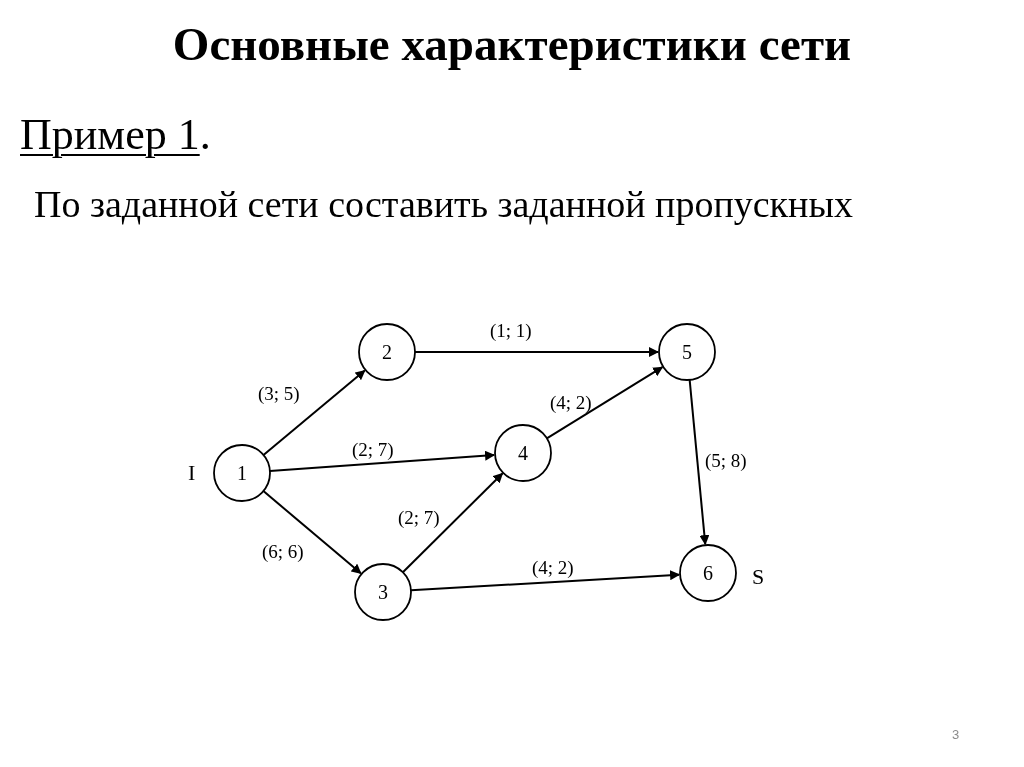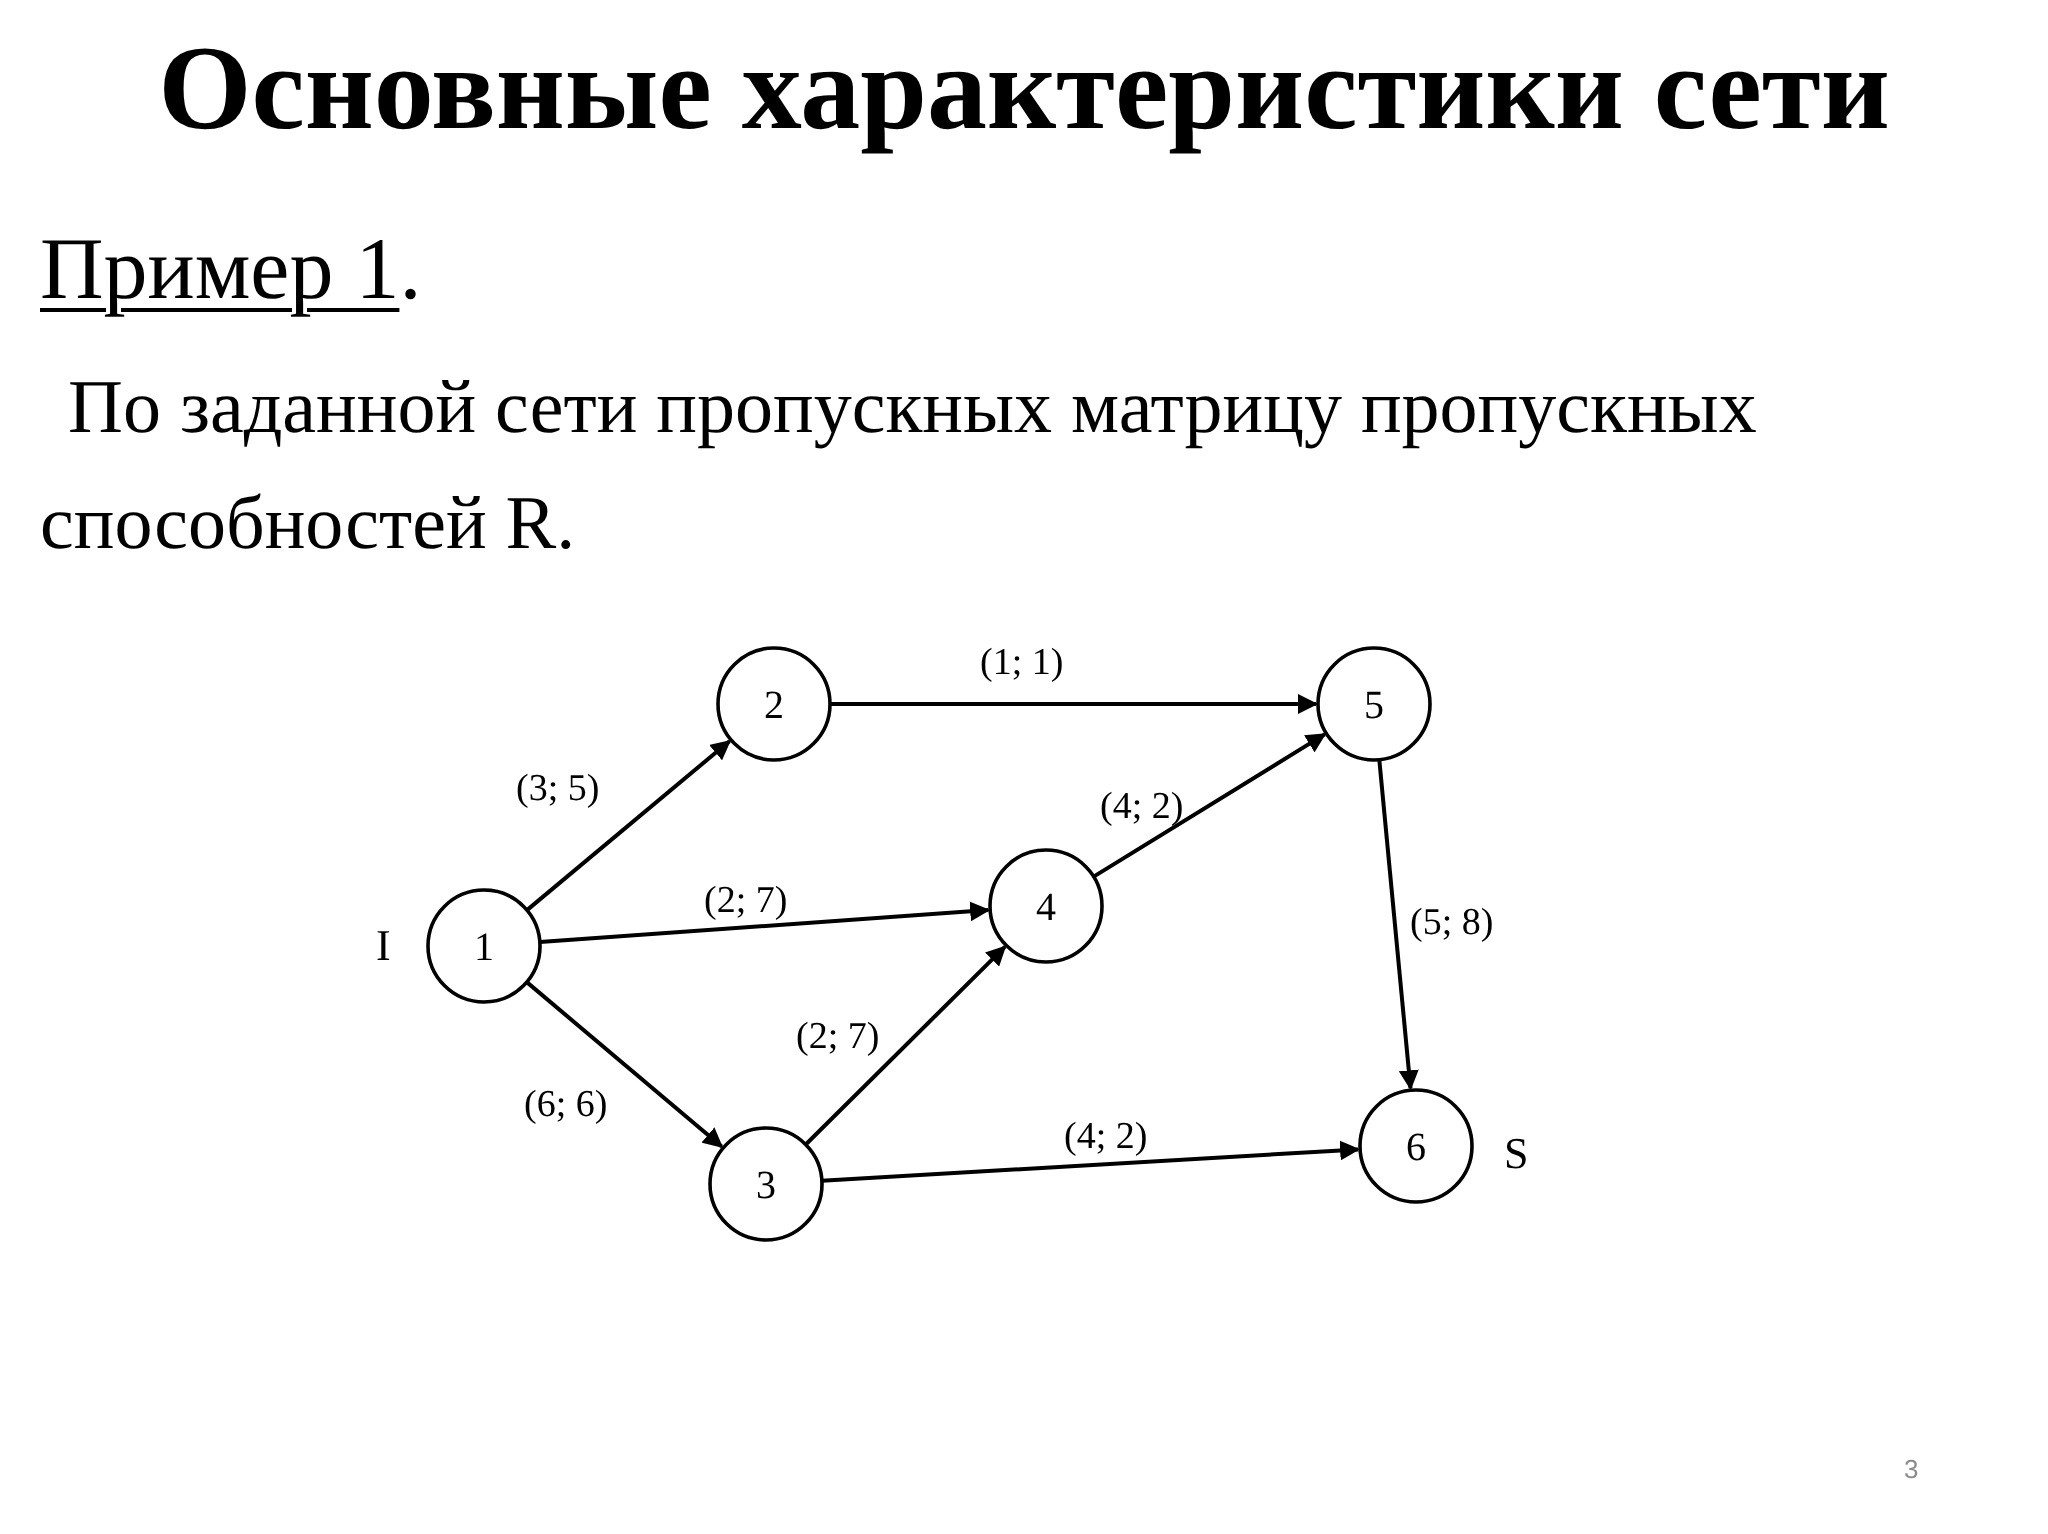--- a/index.html
+++ b/index.html
@@ -1,35 +1,34 @@
 <!DOCTYPE html>
 <html><head>
   <meta charset="utf-8">
   <style>
     html, body { margin: 0; padding: 0; background: #ffffff; }
     body { width: 1024px; height: 767px; position: relative; overflow: hidden; font-family: "Liberation Serif", serif; color: #000; }
-    .title { position: absolute; left: 0; top: 14px; width: 1024px; text-align: center; font-weight: bold; font-size: 60px; line-height: 60px; }
+    .title { position: absolute; left: 0; top: 14px; width: 1024px; text-align: center; font-weight: bold; font-size: 47px; line-height: 60px; }
     .example { position: absolute; left: 20px; top: 110px; font-size: 44px; line-height: 50px; }
     .example .u { text-decoration: underline; text-decoration-thickness: 2px; text-underline-offset: 5px; }
     .task { position: absolute; left: 20px; top: 175px; width: 1000px; font-size: 38px; line-height: 58px; }
     .task .l1 { padding-left: 14px; display: block; white-space: nowrap; }
     .task .l2 { display: block; white-space: nowrap; }
     svg.net { position: absolute; left: 0; top: 0; }
     .slide-num { position: absolute; left: 952px; top: 727px; font-family: "Liberation Sans", sans-serif; font-size: 13px; color: #8c8c8c; }
   </style>
 </head>
 <body>
 
 <div class="title">Основные характеристики сети</div>
 
 <div class="example"><span class="u">Пример 1</span><span>.</span></div>
 
 <div class="task">
-  <span class="l1">По заданной сети пропускных матрицу пропускных</span>
-  <span class="l2">способностей R.</span>
+  <span class="l1">По заданной сети составить заданной пропускных</span>
 </div>
 
 <svg class="net" width="1024" height="767" viewBox="0 0 1024 767" xmlns="http://www.w3.org/2000/svg">
   <defs>
     <marker id="arr" markerWidth="10" markerHeight="10" refX="9" refY="5" orient="auto" markerUnits="userSpaceOnUse">
       <path d="M0,0 L10,5 L0,10 Z" fill="#000"></path>
     </marker>
   </defs>
   <g id="edges">
       <line x1="263.4980382350585" y1="455.0602577486753" x2="364.734174685118" y2="370.58044733172915" stroke="#000000" stroke-width="2" marker-end="url(#arr)"></line>

